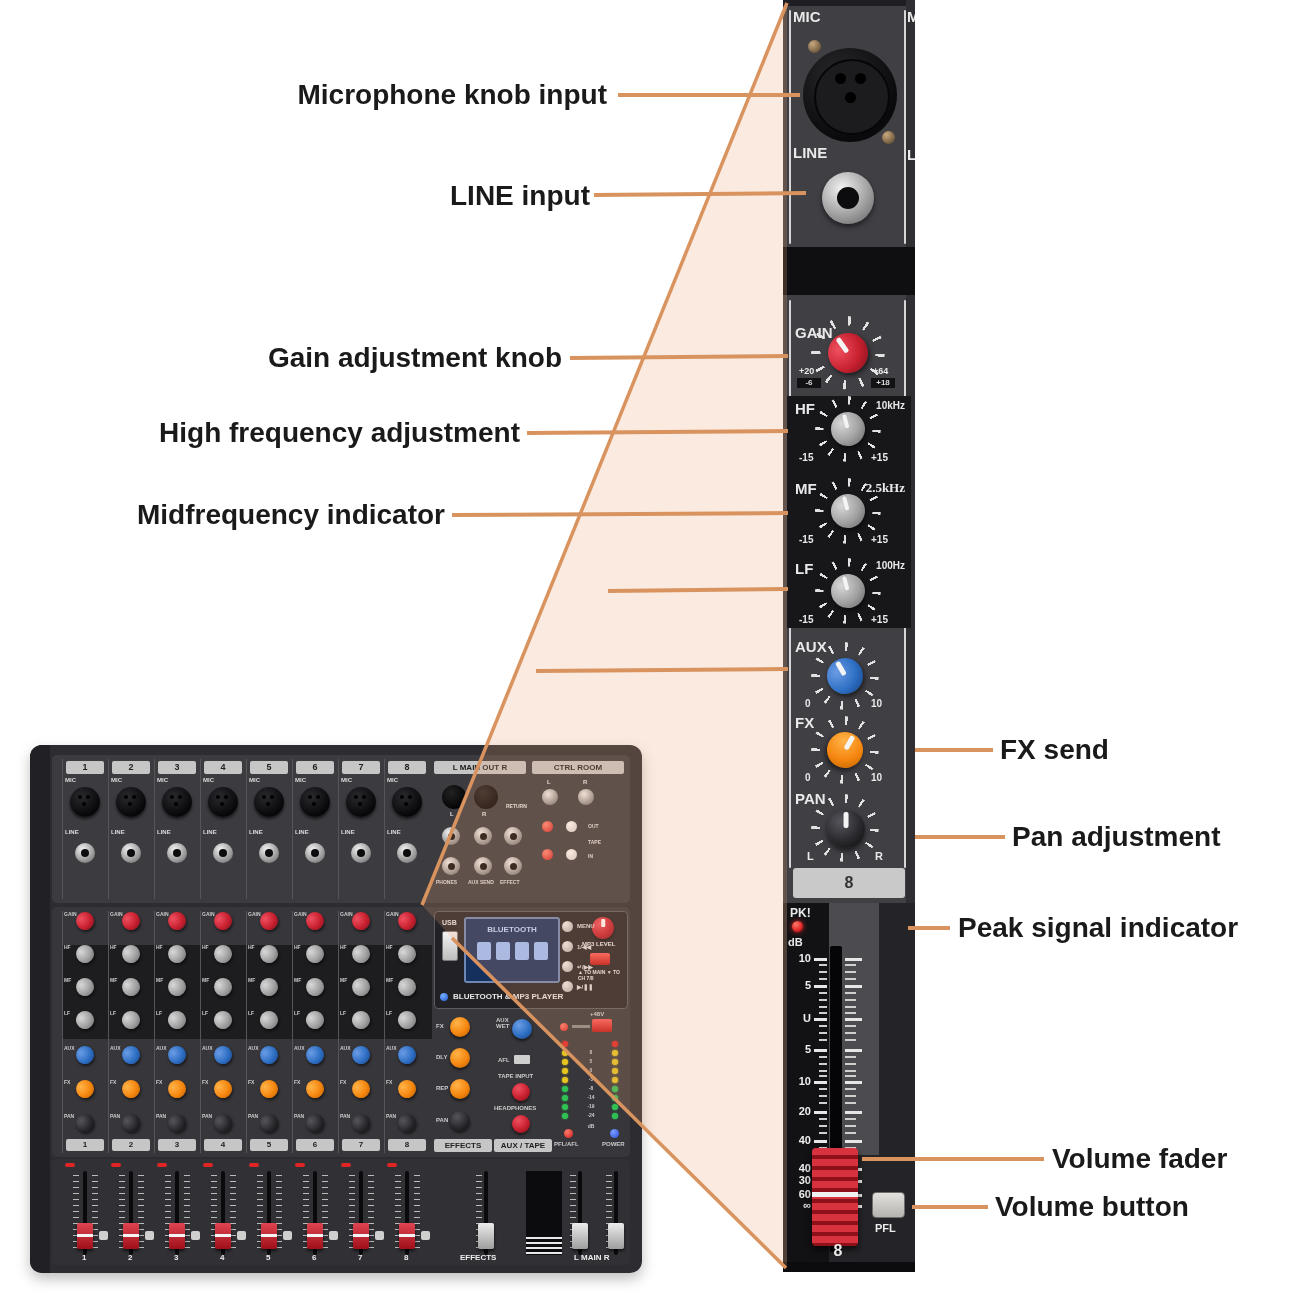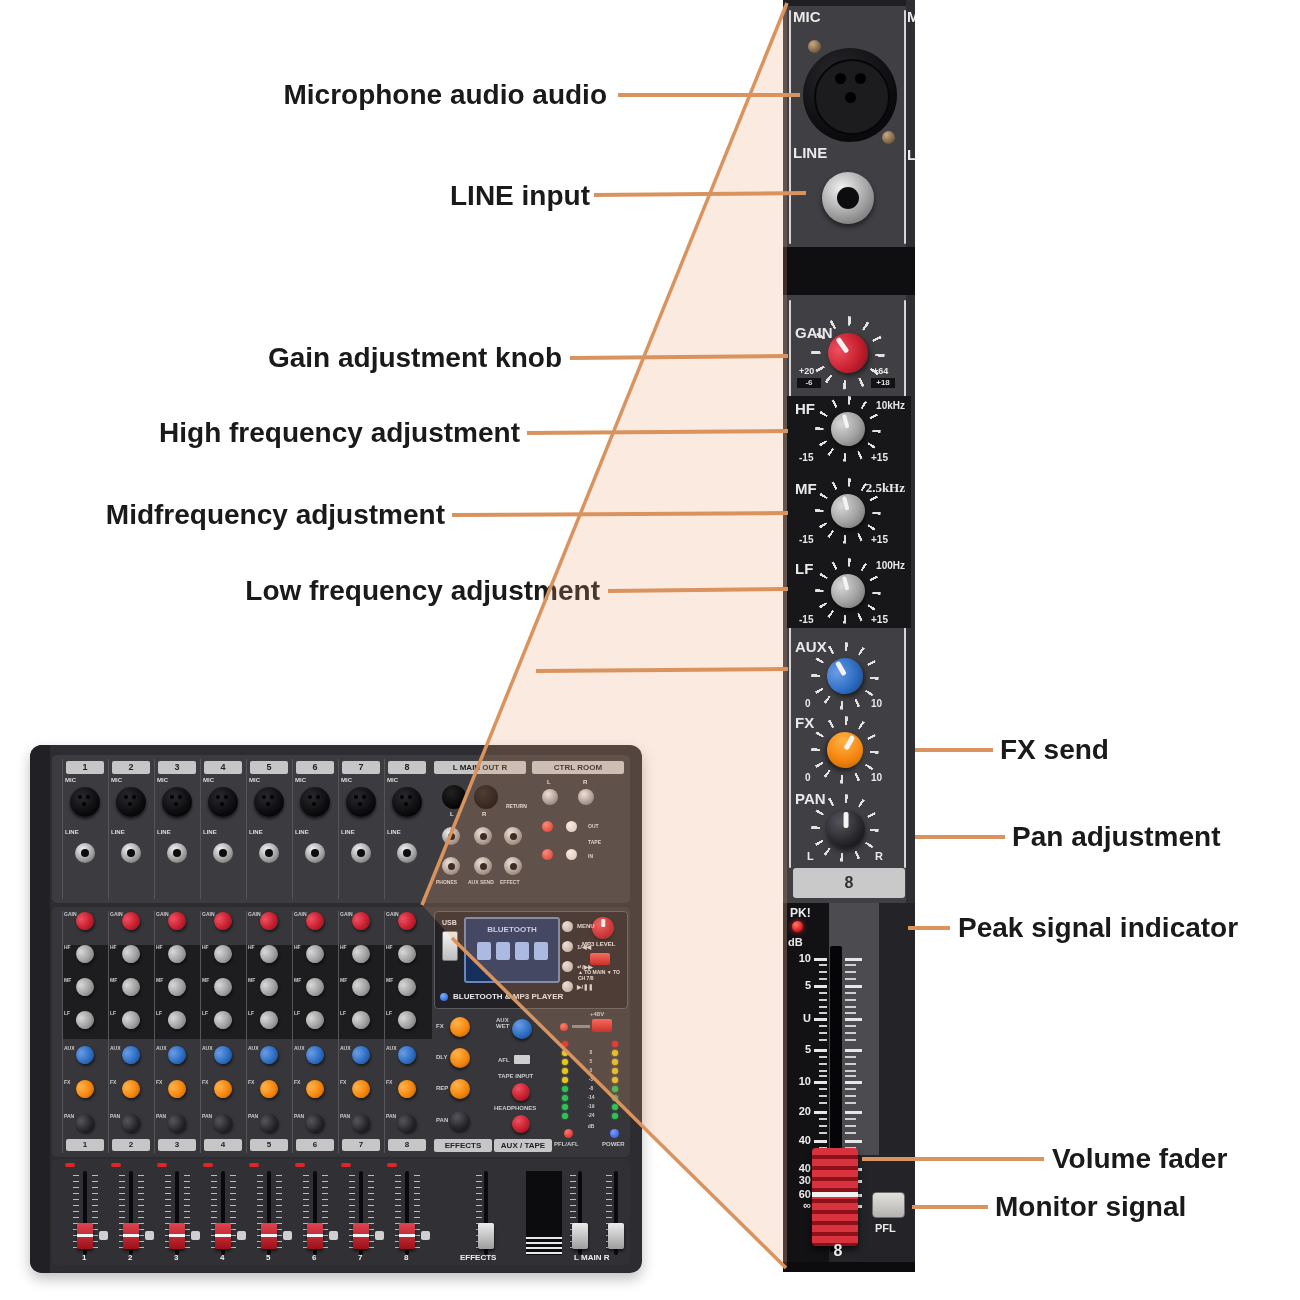--- a/index.html
+++ b/index.html
@@ -790,24 +790,23 @@
     <line x1="452" y1="515" x2="788" y2="513" stroke="#d9935e" stroke-width="4"></line>
     <line x1="608" y1="591" x2="788" y2="589" stroke="#d9935e" stroke-width="4"></line>
     <line x1="536" y1="671" x2="788" y2="669" stroke="#d9935e" stroke-width="4"></line>
     <line x1="915" y1="750" x2="993" y2="750" stroke="#d9935e" stroke-width="4"></line>
     <line x1="915" y1="837" x2="1005" y2="837" stroke="#d9935e" stroke-width="4"></line>
     <line x1="908" y1="928" x2="950" y2="928" stroke="#d9935e" stroke-width="4"></line>
     <line x1="862" y1="1159" x2="1044" y2="1159" stroke="#d9935e" stroke-width="4"></line>
     <line x1="912" y1="1207" x2="988" y2="1207" stroke="#d9935e" stroke-width="4"></line>
   </svg>
 
-  <div class="callout l" style="right:693px;top:79px;">Microphone audio audio</div>
+  <div class="callout l" style="right:693px;top:79px;">Microphone knob input</div>
   <div class="callout l" style="right:710px;top:180px;">LINE input</div>
   <div class="callout l" style="right:780px;top:417px;">High frequency adjustment</div>
   <div class="callout l" style="right:738px;top:342px;">Gain adjustment knob</div>
-  <div class="callout l" style="right:855px;top:499px;">Midfrequency adjustment</div>
-  <div class="callout l" style="right:700px;top:575px;">Low frequency adjustment</div>
+  <div class="callout l" style="right:855px;top:499px;">Midfrequency indicator</div>
   <div class="callout r" style="left:1000px;top:734px;">FX send</div>
   <div class="callout r" style="left:1012px;top:821px;">Pan adjustment</div>
   <div class="callout r" style="left:958px;top:912px;">Peak signal indicator</div>
   <div class="callout r" style="left:1052px;top:1143px;">Volume fader</div>
-  <div class="callout r" style="left:995px;top:1191px;">Monitor signal</div>
+  <div class="callout r" style="left:995px;top:1191px;">Volume button</div>
 </div>
 
 </body></html>

